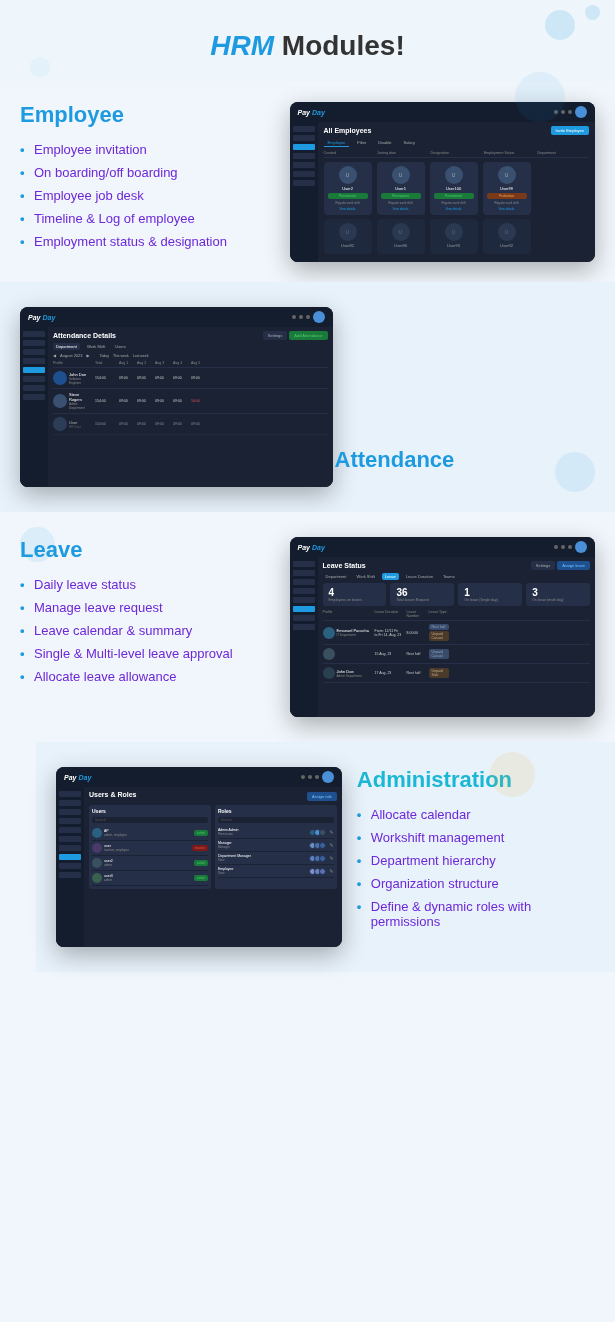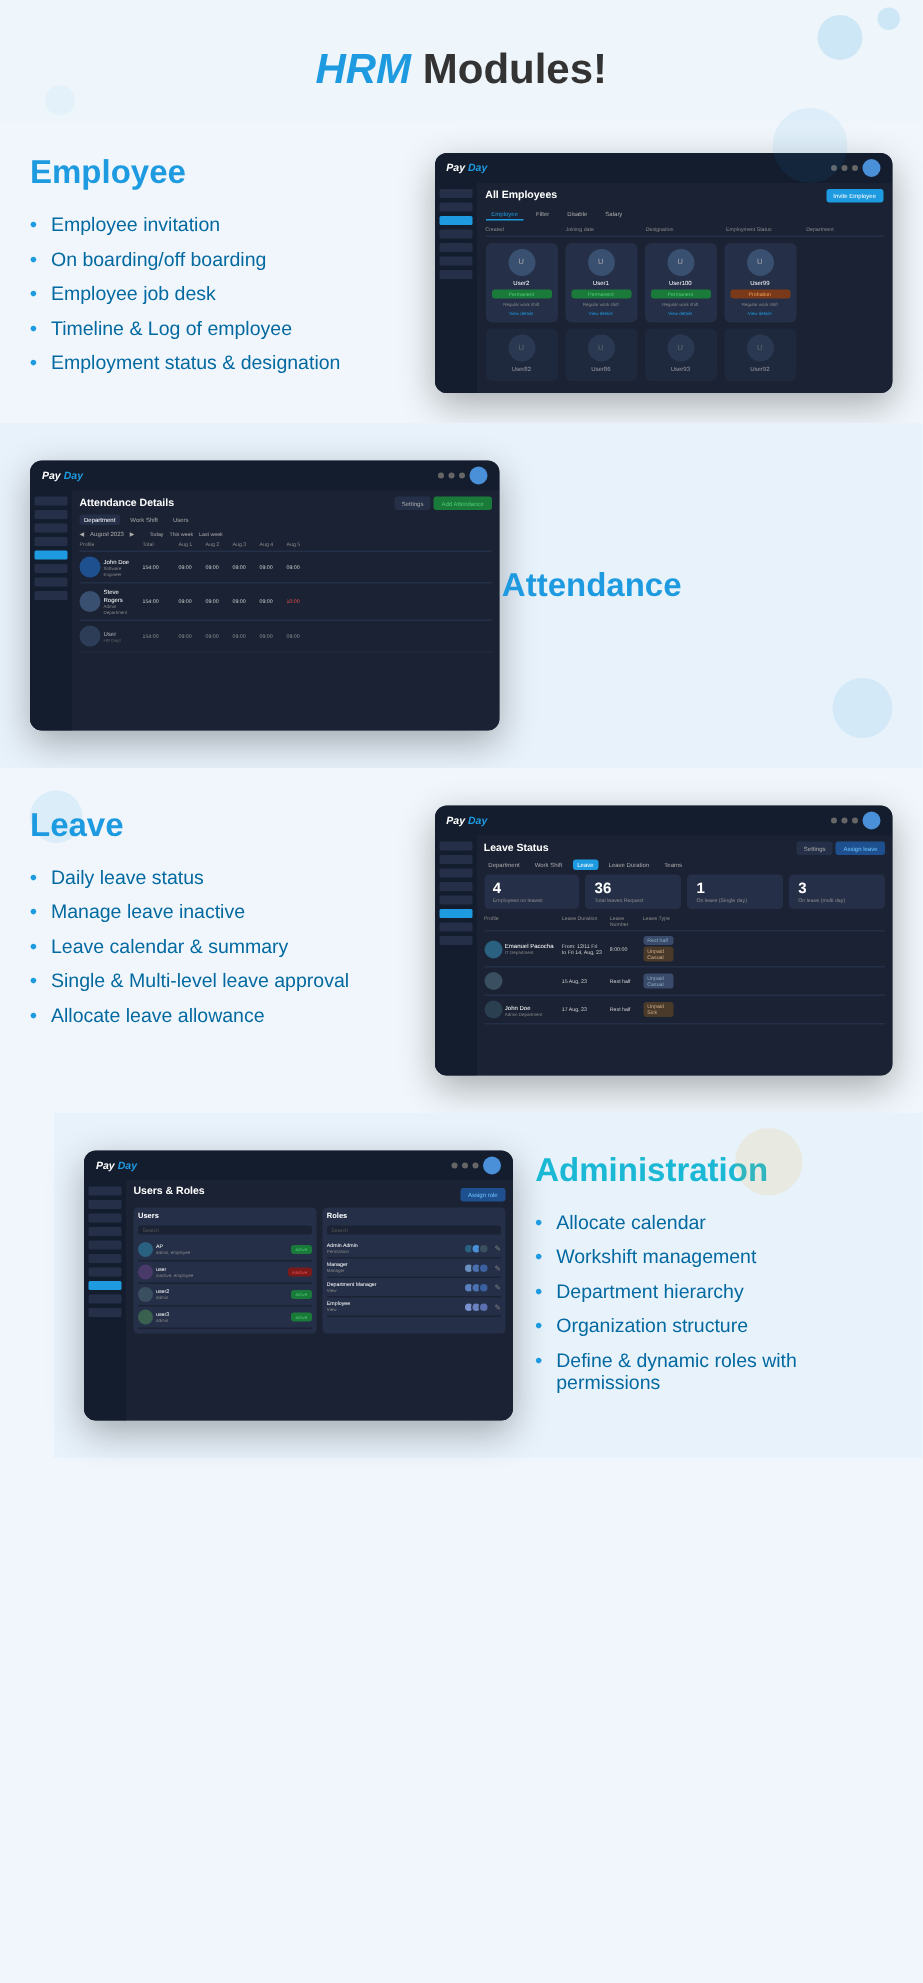--- a/index.html
+++ b/index.html
@@ -42,21 +42,21 @@
 
     .section-title.blue { color: #1e9be0; }
     .section-title.cyan { color: #1ab8d4; }
 
     .bullet-list {
       list-style: none;
       padding: 0;
     }
     .bullet-list li {
       font-size: 13px;
-      color: #0369a1;
+      color: #6d28d9;
       margin-bottom: 8px;
       padding-left: 14px;
       position: relative;
     }
     .bullet-list li::before {
       content: '•';
       position: absolute;
       left: 0;
       color: #1e9be0;
       font-weight: bold;
@@ -701,21 +701,21 @@
             </div>
           </div>
         </div>
       </div>
     </div>
   </div>
 </div>
 
 <div class="section-wrapper alt" style="position:relative;padding-top:25px;padding-bottom:25px;">
   <div class="deco-circle" style="width:40px;height:40px;background:#1e9be0;bottom:20px;right:20px;position:absolute;opacity:0.1;"></div>
-  <div style="display:flex;align-items:center;gap:2px;">
+  <div style="display:flex;align-items:flex-end;gap:2px;">
 
     <div class="mockup-container">
       <div class="mockup">
         <div class="mockup-titlebar">
           <div class="mockup-logo">
             <span style="color:#fff;font-weight:800;font-size:7px;font-style:italic;">Pay</span>
               <span style="color:#1e9be0;font-weight:800;font-size:7px;font-style:italic;">Day</span>
           </div>
           <div class="mockup-controls">
             <span class="control-dot"></span>
@@ -825,21 +825,21 @@
 </div>
 
 <div class="section-wrapper" style="position:relative;padding-top:25px;padding-bottom:25px;">
   <div class="deco-circle" style="width:35px;height:35px;background:#1e9be0;top:15px;left:20px;position:absolute;opacity:0.1;"></div>
   <div style="display:flex;align-items:flex-start;gap:15px;">
 
     <div class="section-text">
       <h2 class="section-title blue">Leave</h2>
       <ul class="bullet-list">
         <li>Daily leave status</li>
-        <li>Manage leave inactive</li>
+        <li>Manage leave request</li>
         <li>Leave calendar &amp; summary</li>
         <li>Single &amp; Multi-level leave approval</li>
         <li>Allocate leave allowance</li>
       </ul>
     </div>
 
     <div class="mockup-container">
       <div class="mockup">
         <div class="mockup-titlebar">
           <div class="mockup-logo">

